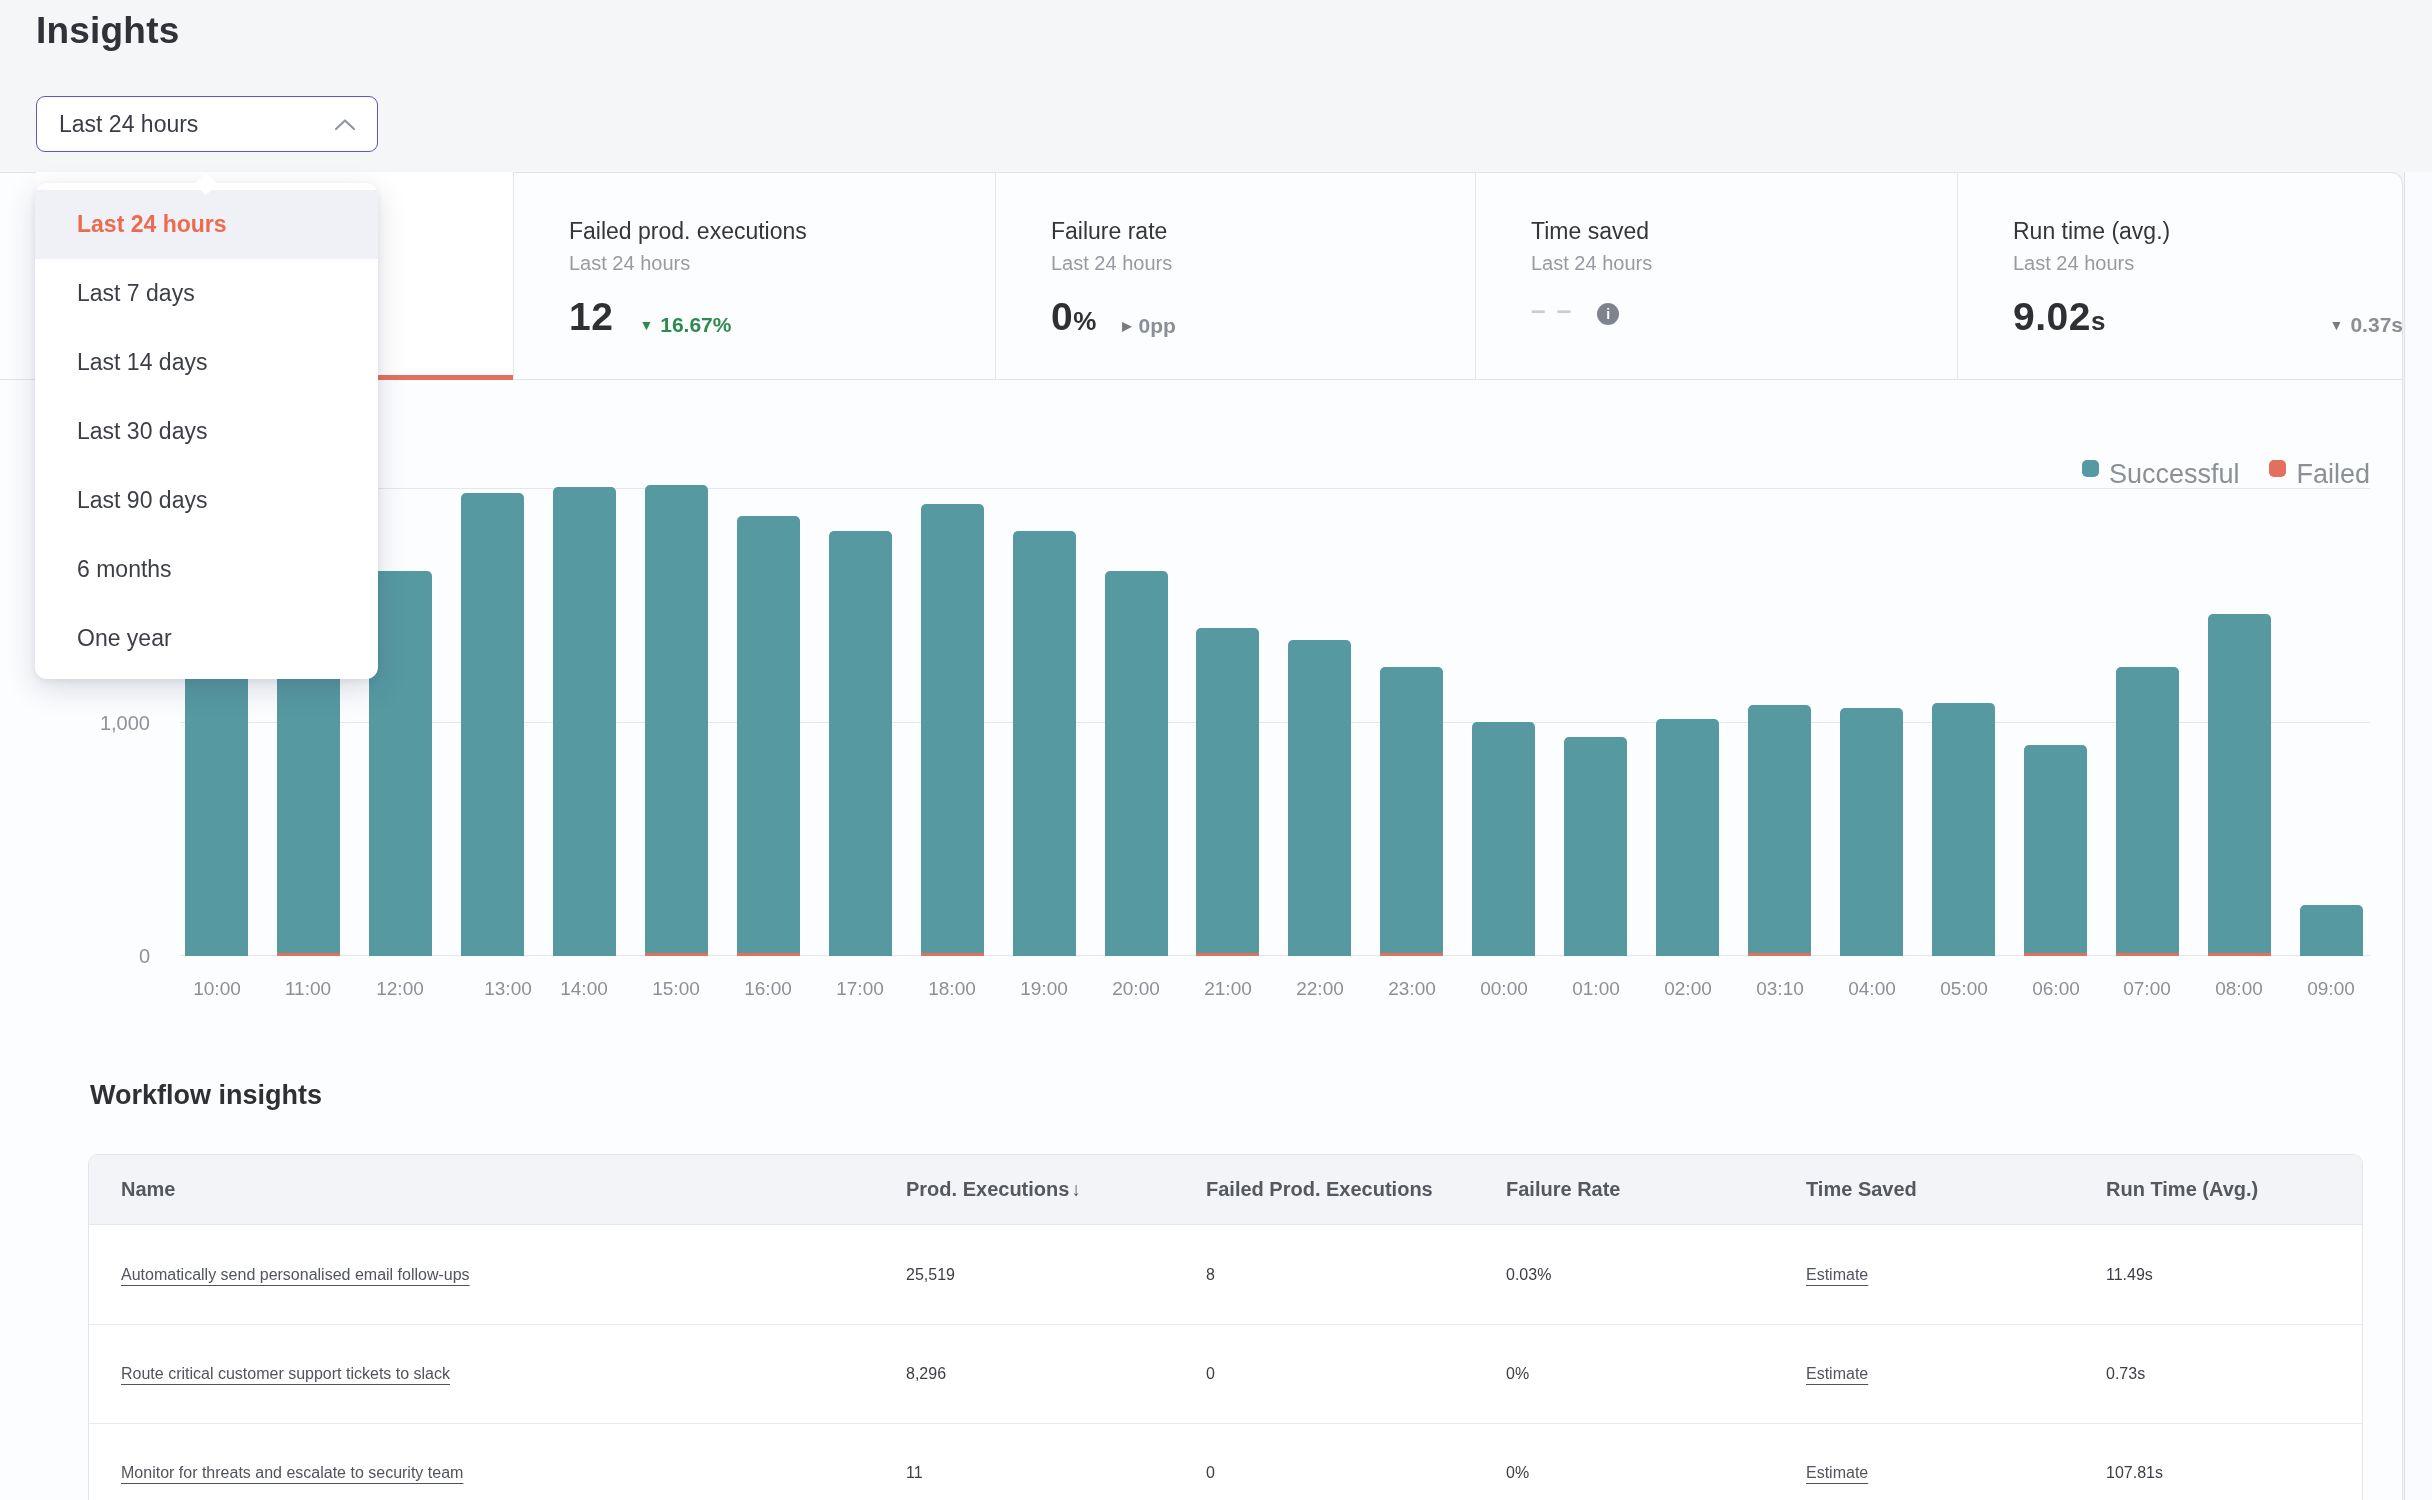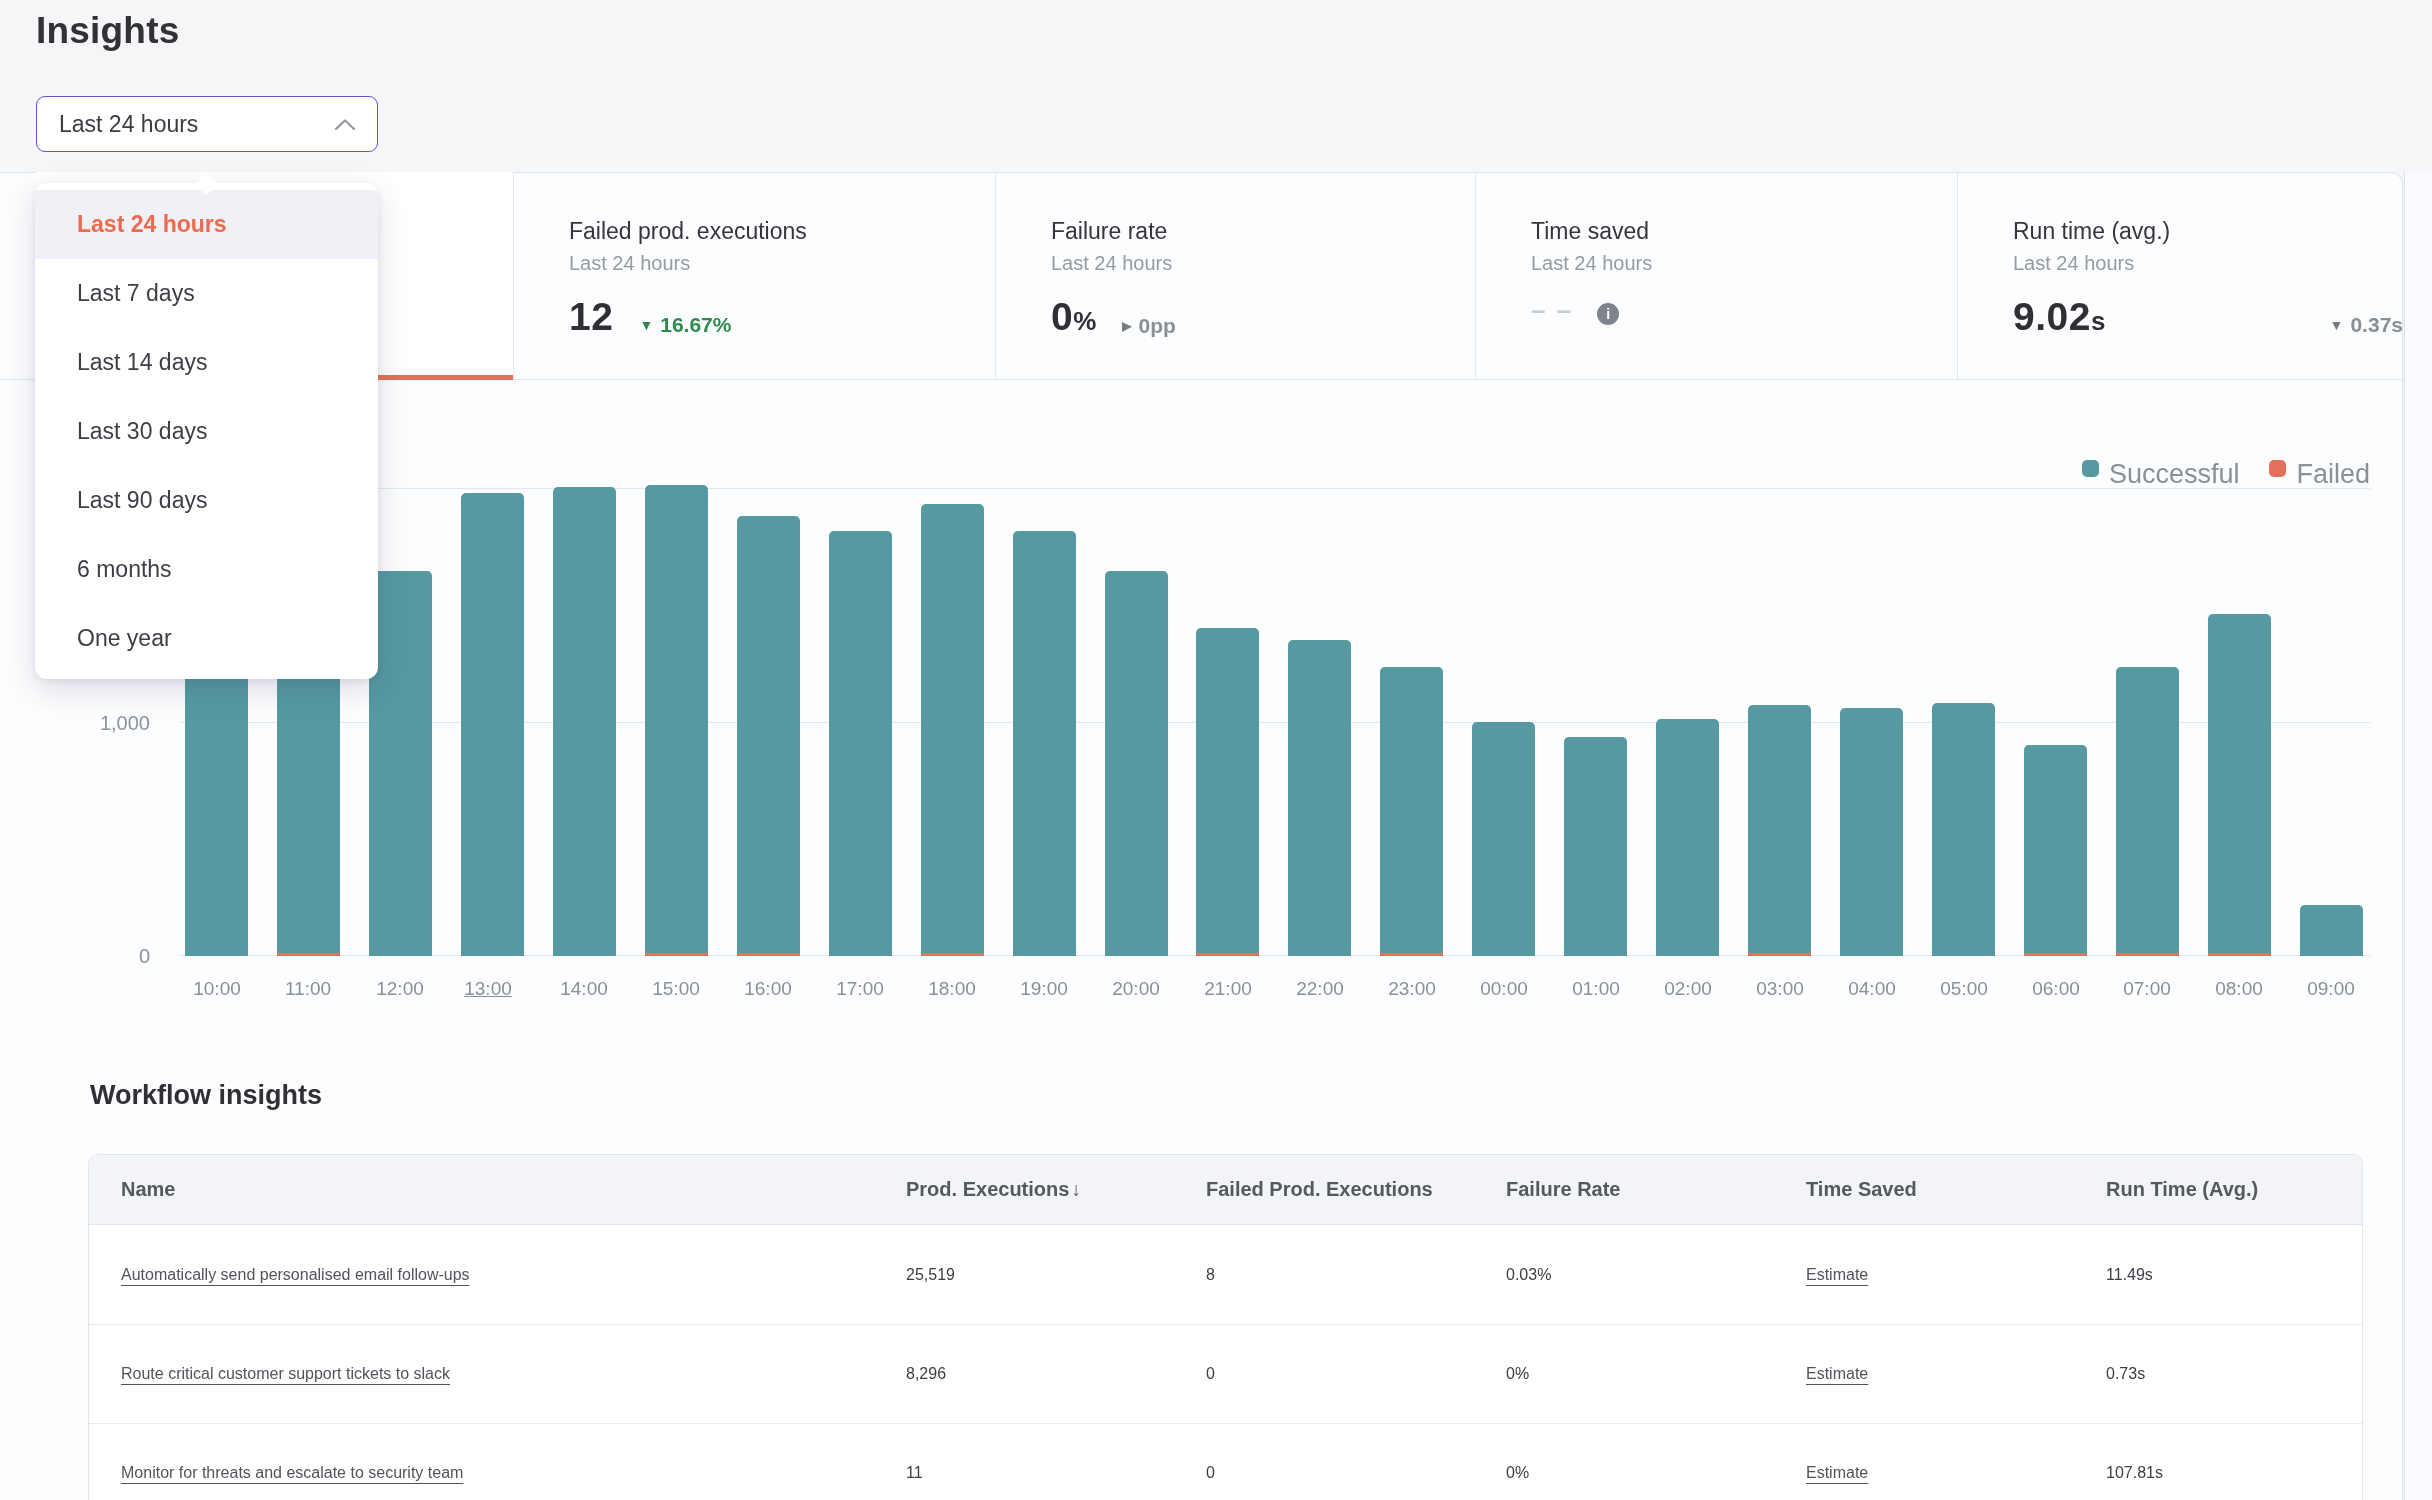--- a/index.html
+++ b/index.html
@@ -222,35 +222,35 @@
       <div class="seg-success" style="height: 339px;"></div>
     </div>
     <div class="bar-col" style="left: 2120px;">
       <div class="seg-success" style="height: 51px;"></div>
     </div>
   </div>
 <div class="xlabels" id="xlabels">
     <span class="xlabel" style="left: 37px;">10:00</span>
     <span class="xlabel" style="left: 128px;">11:00</span>
     <span class="xlabel" style="left: 220px;">12:00</span>
-    <span class="xlabel" style="left: 308px; text-decoration: underline;">13:00</span>
+    <span class="xlabel" style="left: 328px;">13:00</span>
     <span class="xlabel" style="left: 404px;">14:00</span>
     <span class="xlabel" style="left: 496px;">15:00</span>
     <span class="xlabel" style="left: 588px;">16:00</span>
     <span class="xlabel" style="left: 680px;">17:00</span>
     <span class="xlabel" style="left: 772px;">18:00</span>
     <span class="xlabel" style="left: 864px;">19:00</span>
     <span class="xlabel" style="left: 956px;">20:00</span>
     <span class="xlabel" style="left: 1048px;">21:00</span>
     <span class="xlabel" style="left: 1140px;">22:00</span>
     <span class="xlabel" style="left: 1232px;">23:00</span>
     <span class="xlabel" style="left: 1324px;">00:00</span>
     <span class="xlabel" style="left: 1416px;">01:00</span>
     <span class="xlabel" style="left: 1508px;">02:00</span>
-    <span class="xlabel" style="left: 1600px;">03:00</span>
+    <span class="xlabel" style="left: 1600px;">03:10</span>
     <span class="xlabel" style="left: 1692px;">04:00</span>
     <span class="xlabel" style="left: 1784px;">05:00</span>
     <span class="xlabel" style="left: 1876px;">06:00</span>
     <span class="xlabel" style="left: 1967px;">07:00</span>
     <span class="xlabel" style="left: 2059px;">08:00</span>
     <span class="xlabel" style="left: 2151px;">09:00</span>
   </div>
 <div class="legend" id="legend">
     <div class="legend-item">
       <span class="legend-swatch" style="background: rgb(86, 153, 161);"></span>

